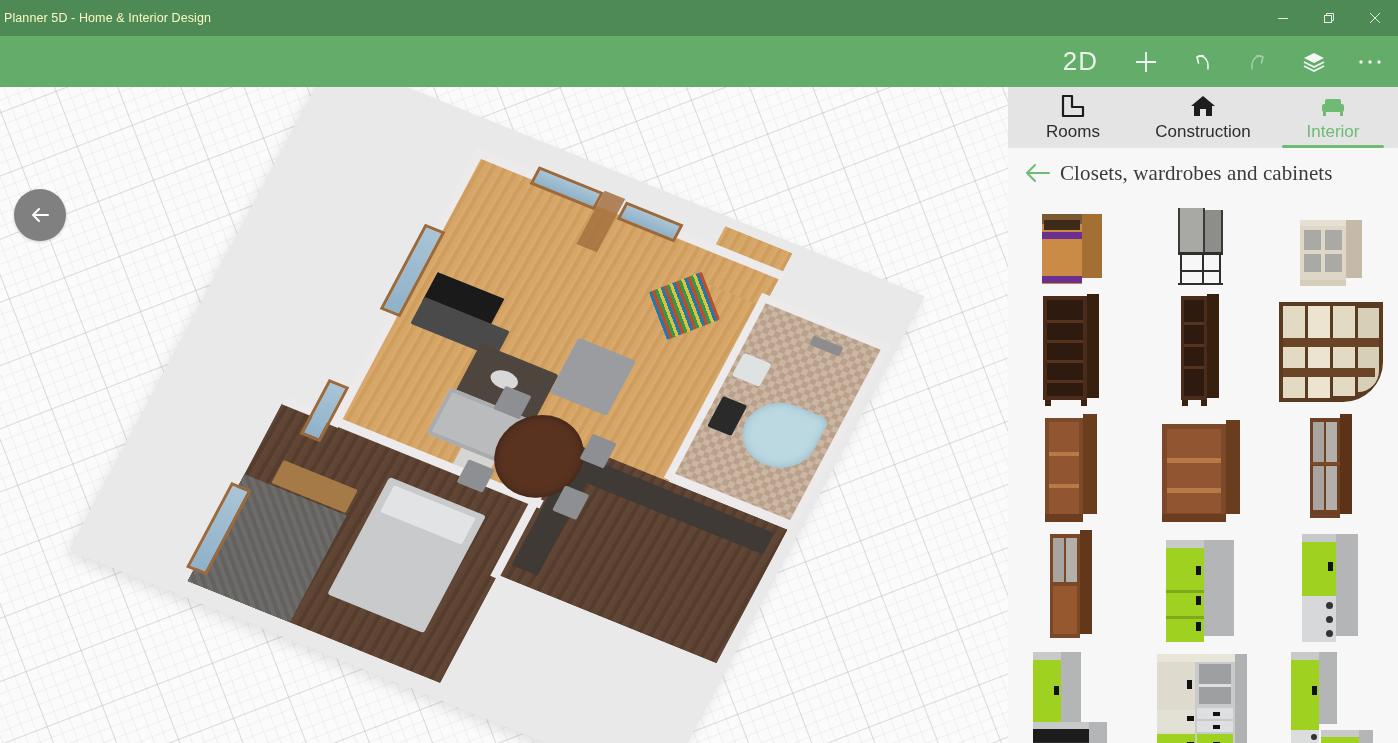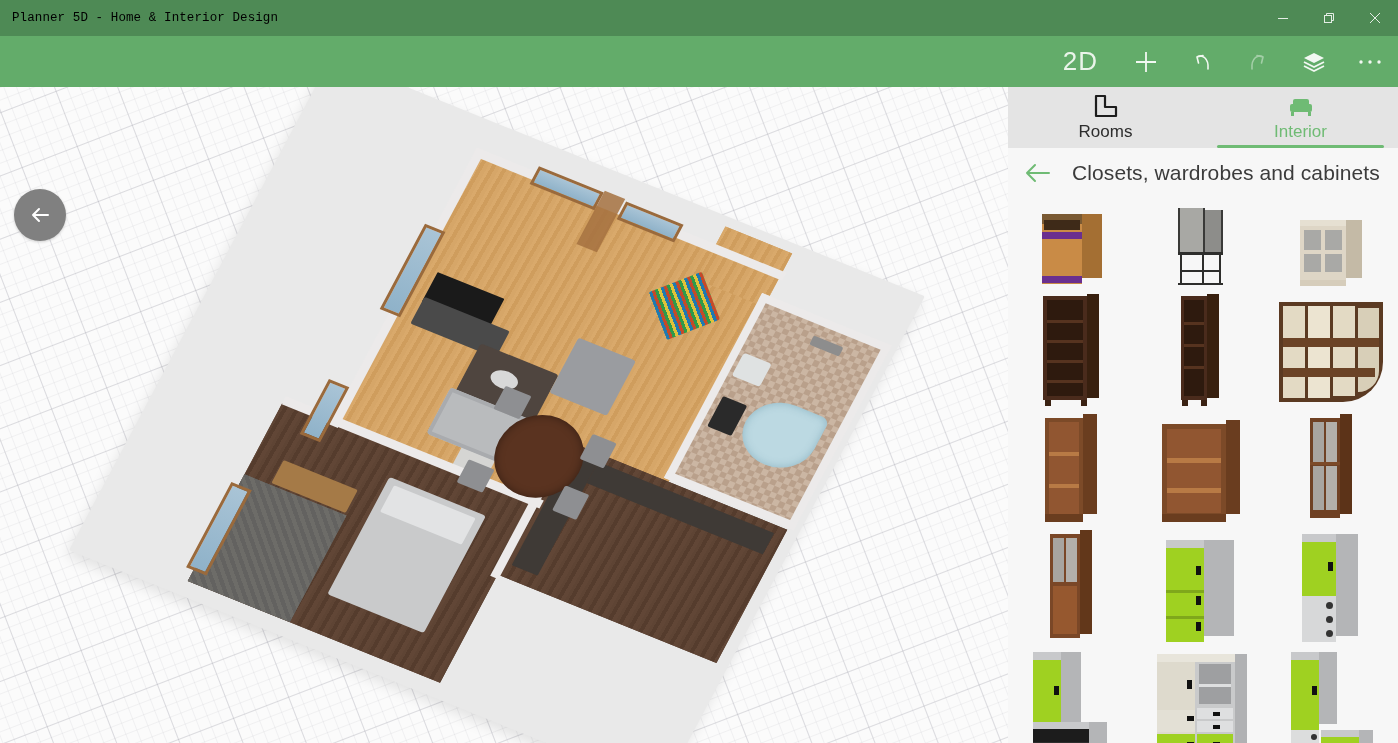--- a/index.html
+++ b/index.html
@@ -10,22 +10,22 @@
     -webkit-font-smoothing:antialiased;
   }
   .app { position:relative; width:1398px; height:743px; overflow:hidden; }
 
   
   .titlebar {
     position:absolute; left:0; top:0; width:1398px; height:36px;
     background:#4e8a55; display:flex; align-items:center;
   }
   .title-text {
-    color:#000000; font-size:12.5px; letter-spacing:.1px;
-    padding-left:12px; white-space:nowrap;font-family:Liberation Mono, monospace;
+    color:#fef9c3; font-size:12.5px; letter-spacing:.1px;
+    padding-left:4px; white-space:nowrap;
   }
   .win-controls { margin-left:auto; display:flex; height:36px; }
   .win-btn {
     width:46px; height:36px; display:flex; align-items:center; justify-content:center;
   }
   .win-btn svg { opacity:.85; }
 
   
   .toolbar {
     position:absolute; left:0; top:36px; width:1398px; height:51px;
@@ -134,22 +134,22 @@
     gap:3px;
   }
   .tab .tlabel { font-size:17px; color:#2d2d2d; }
   .tab.active .tlabel { color:#6fbb74; }
   .tab .underline {
     position:absolute; left:14px; right:14px; bottom:0; height:3px;
     background:#6fbb74; border-radius:2px;
   }
 
   .panel-head {
-    display:flex; align-items:center; gap:20px;
-    padding:12px 0 10px 14px; height:48px;
+    display:flex; align-items:center; gap:8px;
+    padding:12px 0 10px 14px; height:48px;font-family:Liberation Serif, serif;
   }
   .panel-title {
     font-size:21px; color:#3b3b3b; font-weight:400; white-space:nowrap;
     letter-spacing:.1px;
   }
 
   .catalog {
     position:absolute; left:0; top:109px; width:390px; height:547px;
     padding:4px 0 0 0; overflow:hidden;
   }
@@ -294,20 +294,27 @@
 
     <div class="tabs">
 
       <div class="tab">
         <svg width="30" height="26" viewBox="0 0 30 26">
           <path d="M5 3 H14 V14 H25 V23 H5 Z" fill="none" stroke="#1d1d1d" stroke-width="2.2" stroke-linejoin="round"></path>
         </svg>
         <span class="tlabel">Rooms</span>
       </div>
 
+      <div class="tab">
+        <svg width="30" height="26" viewBox="0 0 30 26">
+          <path d="M15 3 L27 13 H24 V23 H6 V13 H3 Z" fill="#1d1d1d"></path>
+          <rect x="12" y="16" width="6" height="7" fill="#e4e4e4"></rect>
+        </svg>
+        <span class="tlabel">Construction</span>
+      </div>
 
       <div class="tab active">
         <svg width="30" height="26" viewBox="0 0 30 26">
           <rect x="7" y="6" width="16" height="9" rx="2" fill="#6fbb74"></rect>
           <rect x="4" y="11" width="22" height="8" rx="2" fill="#6fbb74"></rect>
           <rect x="5" y="19" width="3" height="4" fill="#6fbb74"></rect>
           <rect x="22" y="19" width="3" height="4" fill="#6fbb74"></rect>
         </svg>
         <span class="tlabel">Interior</span>
         <div class="underline"></div>

